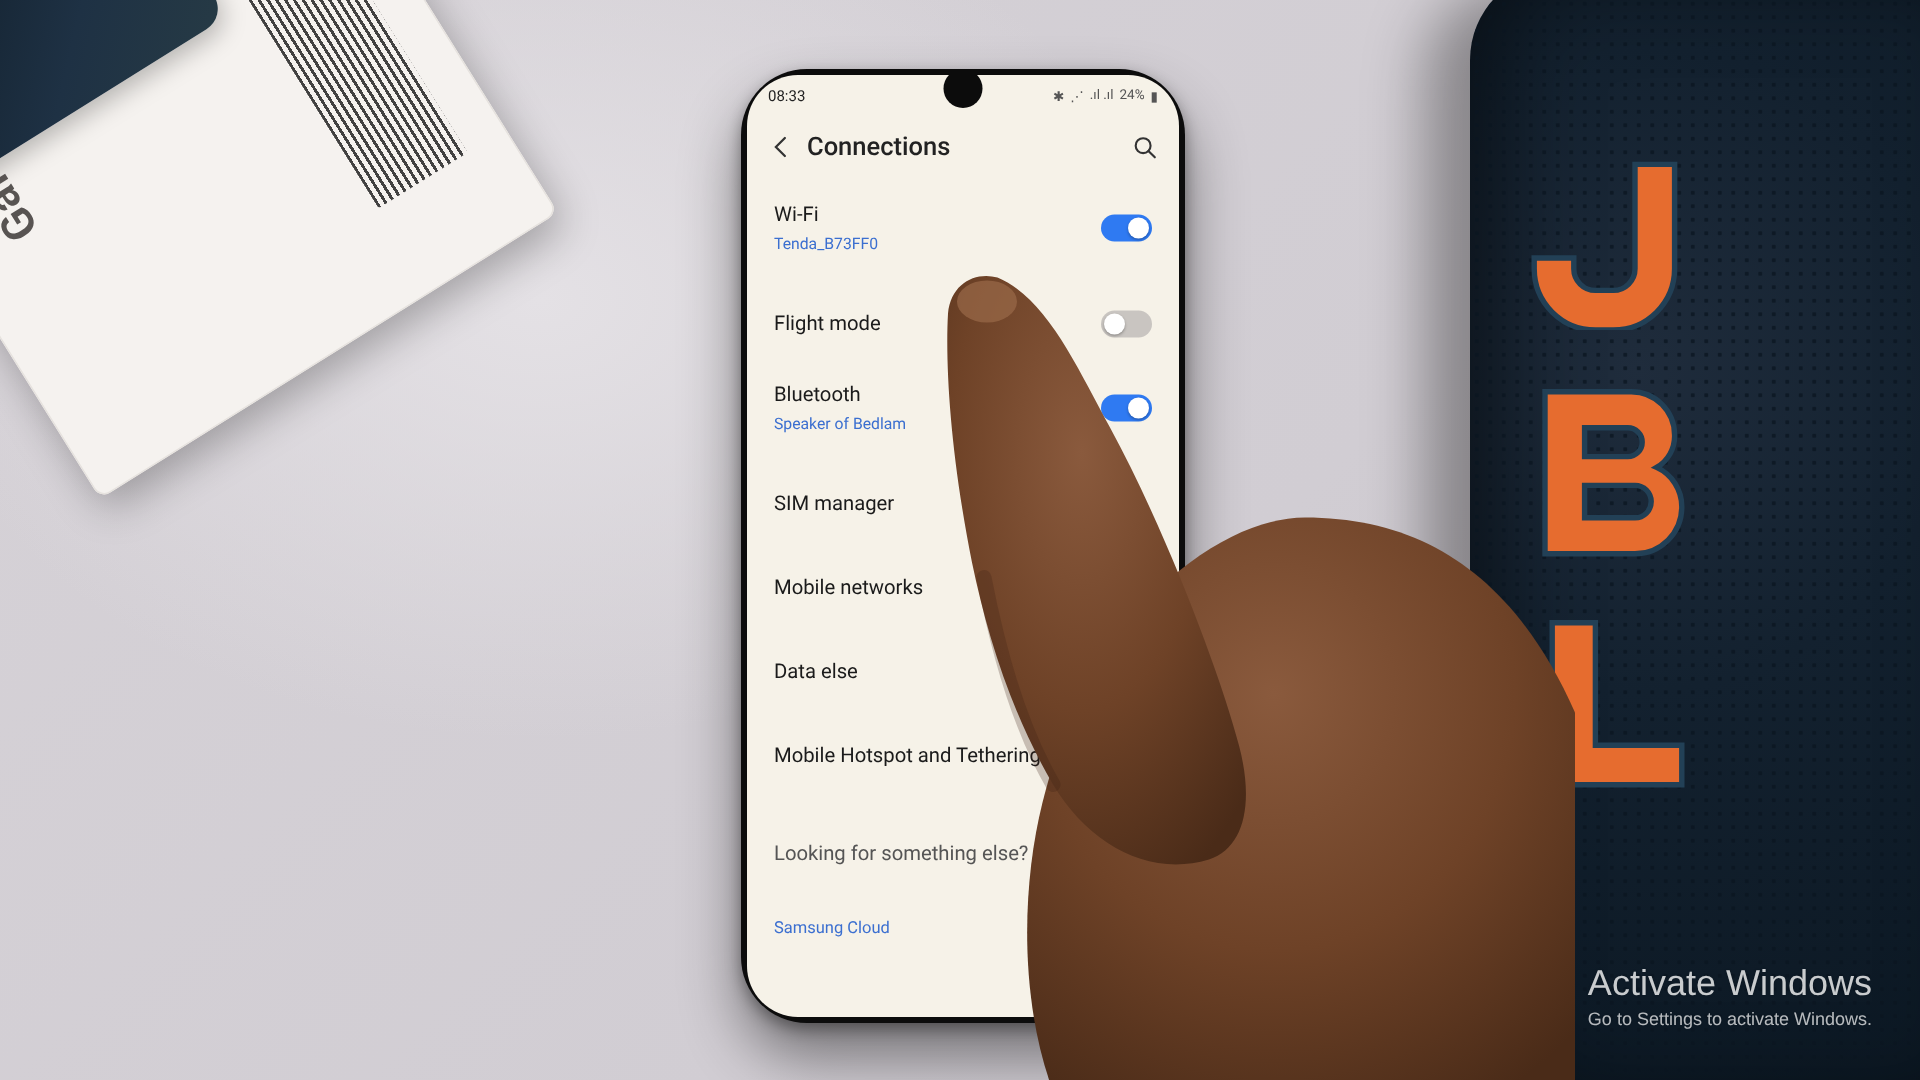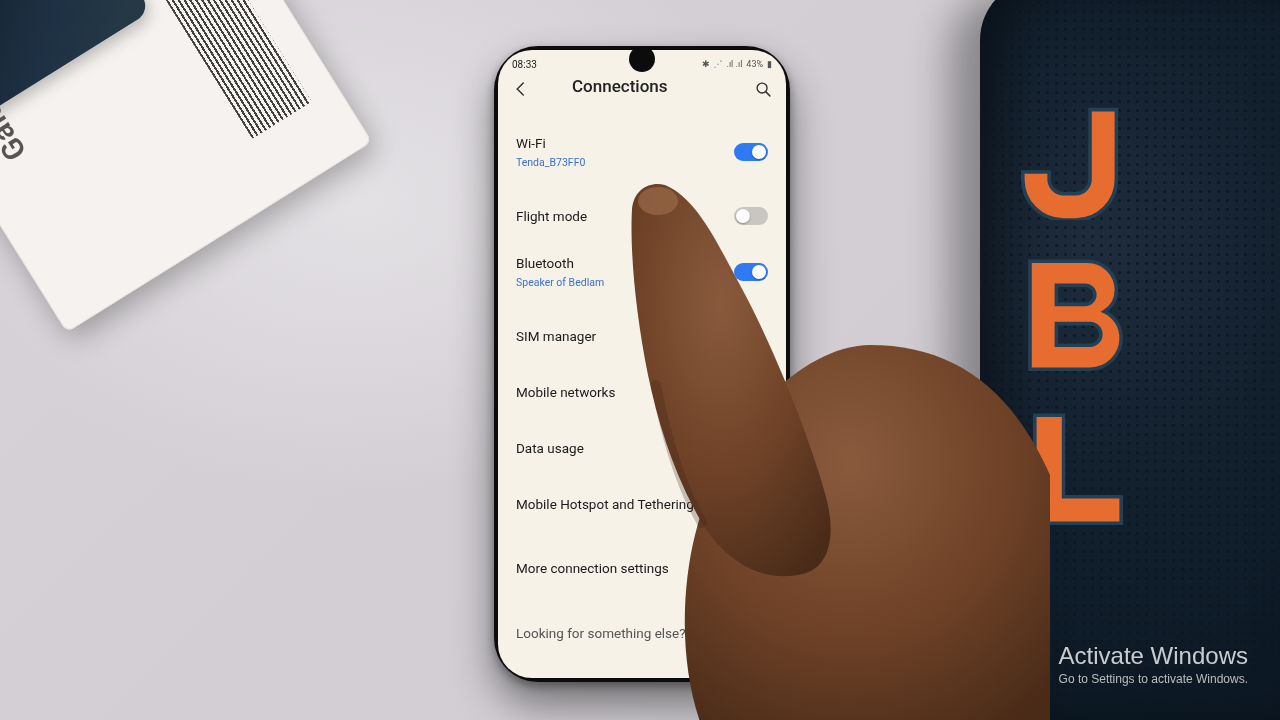--- a/index.html
+++ b/index.html
@@ -44,21 +44,21 @@
   .screen{position:relative;width:100%;height:100%;border-radius:34px;overflow:hidden;
     background:#f6f2e8;}
   .notch{position:absolute;top:-4px;left:50%;transform:translateX(-50%);
     width:26px;height:26px;background:#0c0c0c;border-radius:50%;}
   
   .statusbar{display:flex;align-items:center;justify-content:space-between;
     height:24px;padding:2px 14px 0;font-size:10px;color:#222;}
   .statusbar .icons{display:flex;gap:4px;align-items:center;color:#555;}
   .statusbar .icons span{font-size:9px;}
   
-  .appbar{display:flex;align-items:flex-start;height:44px;padding:0 10px;gap:34px;}
+  .appbar{display:flex;align-items:center;height:44px;padding:0 10px;}
   .appbar .back{width:26px;height:26px;display:flex;align-items:center;justify-content:center;
     color:#444;font-size:20px;cursor:pointer;border-radius:50%;}
   .appbar .title{flex:1;font-size:17px;color:#222;font-weight:500;padding-left:4px;}
   .appbar .search{width:26px;height:26px;display:flex;align-items:center;justify-content:center;
     color:#444;cursor:pointer;border-radius:50%;}
   
   .list{padding:4px 0;}
   .row{padding:9px 18px;display:flex;align-items:center;justify-content:space-between;
     cursor:pointer;min-height:38px;}
   .row .text{display:flex;flex-direction:column;}
@@ -118,21 +118,21 @@
   <div class="phone">
     <div class="screen">
       <div class="notch"></div>
 
       <div class="statusbar">
         <span>08:33</span>
         <div class="icons">
           <span>✱</span>
           <span>⋰</span>
           <span>.ıl .ıl</span>
-          <span>43%</span>
+          <span>24%</span>
           <span>▮</span>
         </div>
       </div>
 
       <div class="appbar">
         <div class="back">
           <svg width="18" height="18" viewBox="0 0 24 24">
             <path d="M15 4 L7 12 L15 20" fill="none" stroke="#333" stroke-width="2" stroke-linecap="round"></path>
           </svg>
         </div>
@@ -177,35 +177,30 @@
         </div>
 
         <div class="row">
           <div class="text">
               <span class="label">Mobile networks</span>
             </div>
         </div>
 
         <div class="row">
           <div class="text">
-              <span class="label">Data usage</span>
+              <span class="label">Data else</span>
             </div>
         </div>
 
         <div class="row">
           <div class="text">
               <span class="label">Mobile Hotspot and Tethering</span>
             </div>
         </div>
 
-        <div class="row group">
-          <div class="text">
-              <span class="label">More connection settings</span>
-            </div>
-        </div>
 
         <div class="row section-head">
           <div class="text">
               <span class="label">Looking for something else?</span>
             </div>
         </div>
         <div class="row" style="padding-top:2px;padding-bottom:2px;">
           <span class="link-sub">Samsung Cloud</span>
         </div>
 

